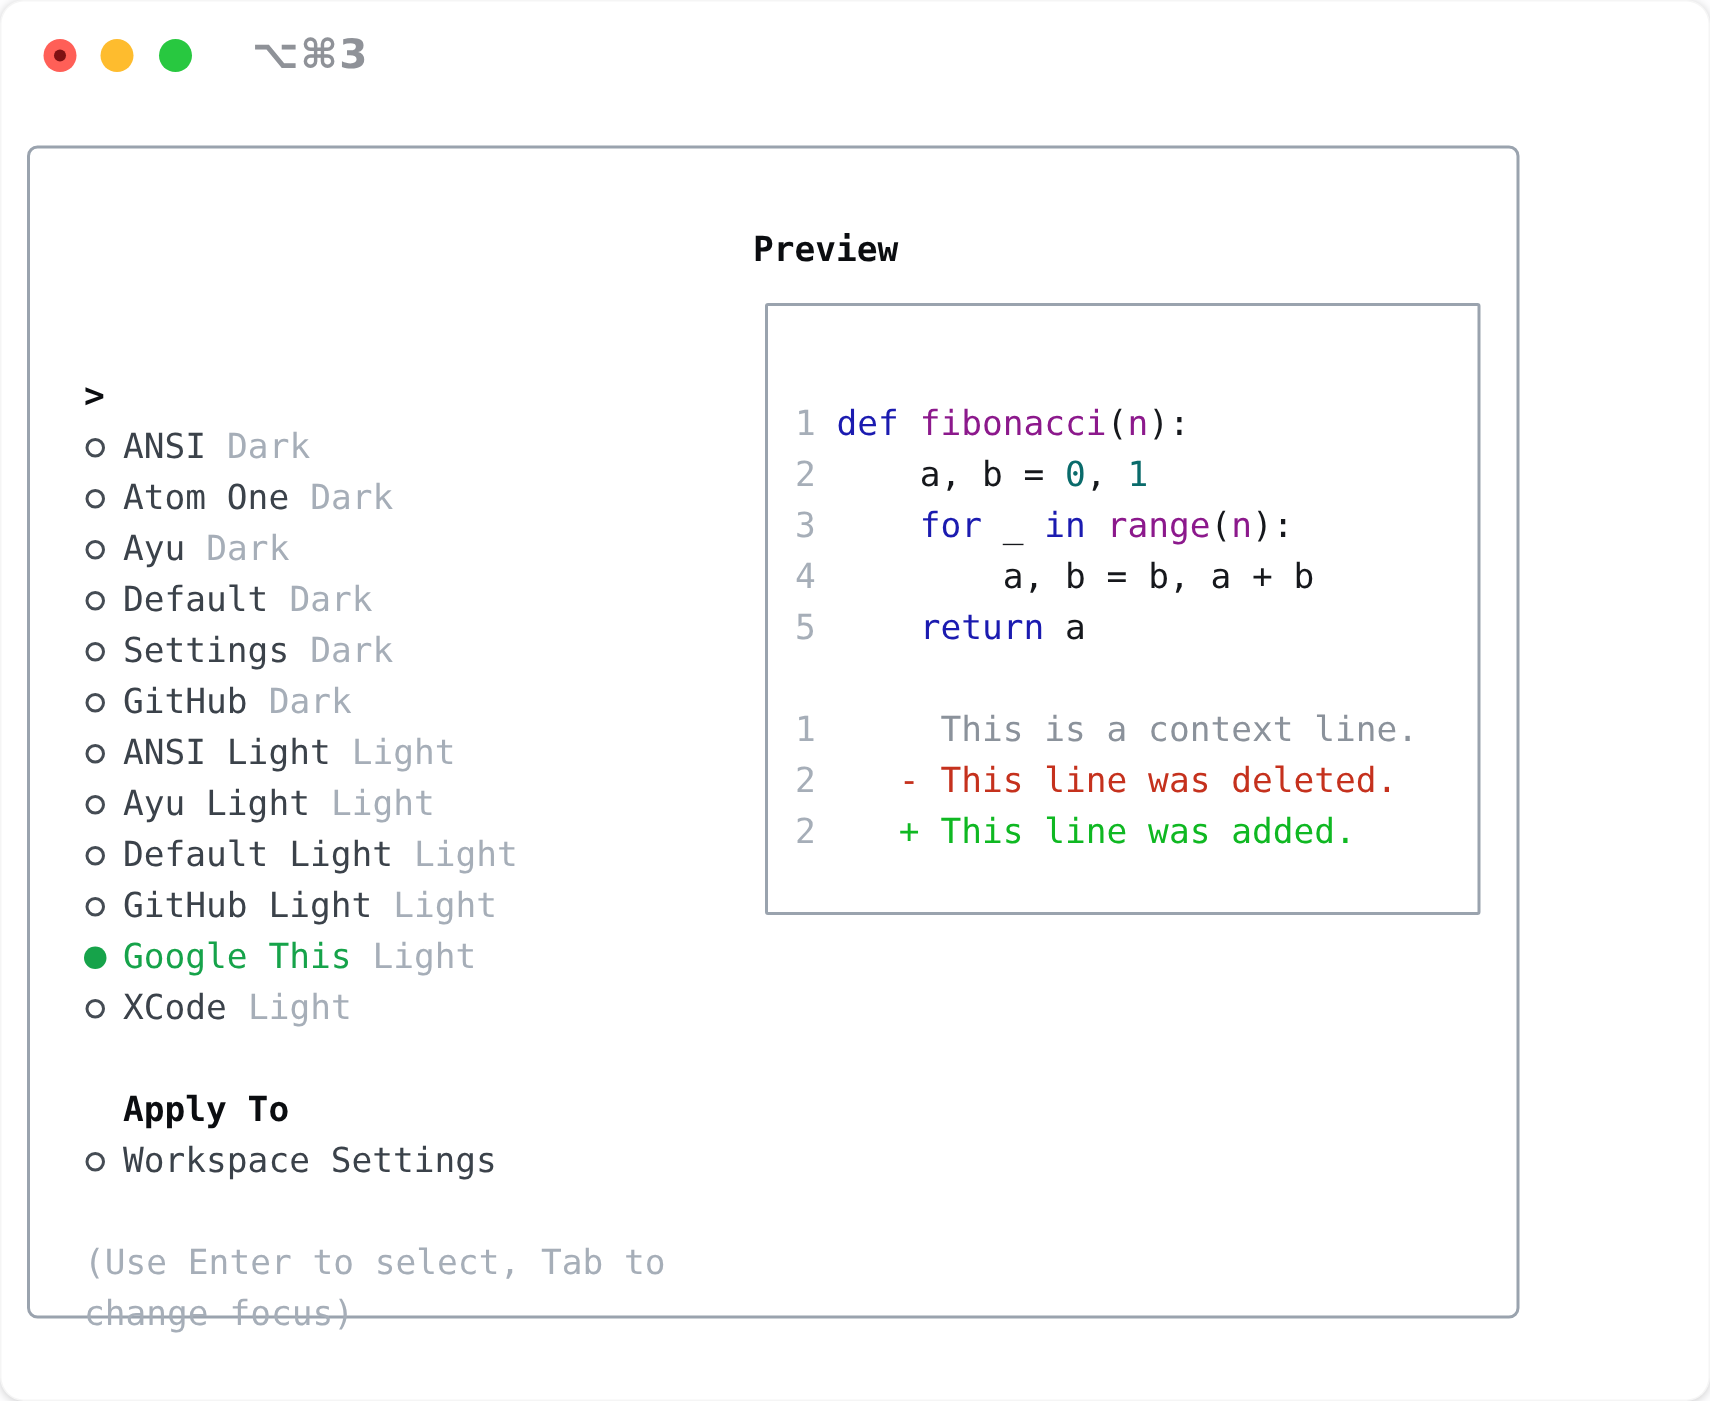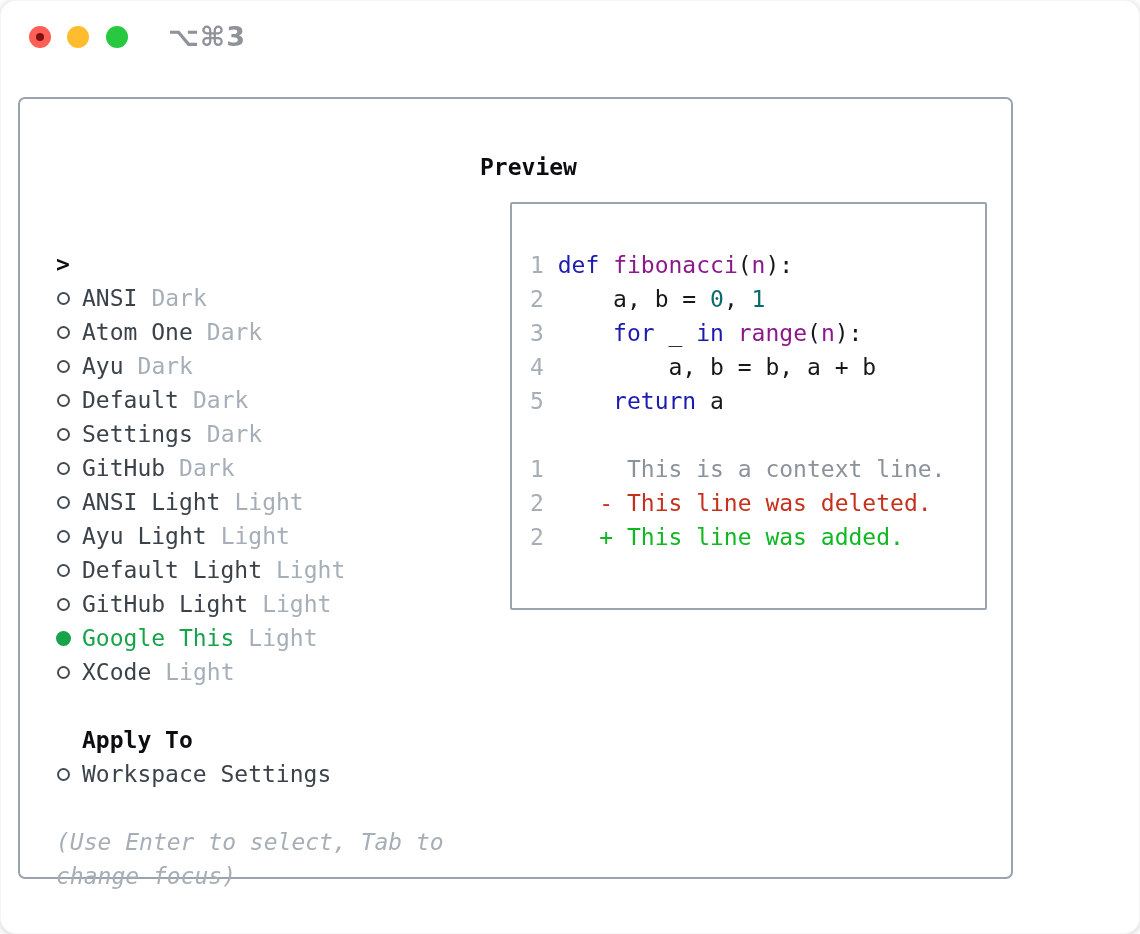--- a/index.html
+++ b/index.html
@@ -28,28 +28,28 @@
   .left-col{position:absolute;left:36px;top:148px;font-size:23px;line-height:34px;color:var(--text,#3b424a);}
   .row{display:flex;align-items:center;height:34px;white-space:pre;}
   .mk{width:26px;display:flex;align-items:center;flex:none;font-weight:bold;color:var(--heading,#0b0d10);}
   .circle{width:13px;height:13px;border:2px solid #454c54;border-radius:50%;box-sizing:border-box;margin-left:1px;}
   .sel .circle{width:15px;height:15px;border:0;background:var(--accent-green,#16a34a);margin-left:0;}
   .nm{white-space:pre;}
   .sel .nm{color:var(--accent-green,#16a34a);}
   .tag{margin-left:14px;color:var(--muted,#a6aeb8);}
   .hd .hdr{font-weight:bold;color:var(--heading,#0b0d10);}
   .spacer{height:34px;}
-  .hint{width:405px;white-space:normal;color:var(--muted,#a6aeb8);line-height:34px;font-style:italic;}
+  .hint{width:405px;white-space:normal;color:var(--muted,#a6aeb8);line-height:34px;}
   
   .preview-header{position:absolute;left:500px;top:148px;height:34px;line-height:34px;
     font-size:23px;font-weight:bold;color:var(--heading,#0b0d10);}
   .preview-box{
     position:absolute;left:508px;top:200px;width:477px;height:408px;box-sizing:border-box;
     border:2px solid var(--border,#9aa3ae);border-radius:2px;
-    padding:10px 0 0 18px;font-size:23px;line-height:34px;white-space:pre;
+    padding:28px 0 0 18px;font-size:23px;line-height:34px;white-space:pre;
   }
   .pline{height:34px;white-space:pre;}
   .ln{color:var(--line-number,#a6aeb8);}
   .tok.key{color:var(--code-keyword,#1b1bb0);}
   .tok.fn{color:var(--code-function,#8c198c);}
   .tok.num{color:var(--code-number,#0a6b6b);}
   .tok.plain{color:var(--code-plain,#16181c);}
   .df.context{color:var(--diff-context,#8b929b);}
   .df.deleted{color:var(--diff-deleted,#c5311d);}
   .df.added{color:var(--diff-added,#0fb822);margin-top:28px;}
@@ -97,17 +97,17 @@
 
       <div id="apply-list">
           <div class="row"><span class="mk"><span class="circle"></span></span><span class="nm">Workspace Settings</span></div>
         </div>
 
       <div class="spacer"></div>
 
       <div class="hint">(Use Enter to select, Tab to change focus)</div>
     </div>
 
-    <div class="preview-header" style="left:460px;top:51px;">Preview</div>
+    <div class="preview-header" style="left:482px;top:51px;">Preview</div>
     <div class="preview-box" id="preview-box" style="left:490px;top:103px;"><div class="pline"></div><div class="pline"><span class="ln">1</span> <span class="tok key">def</span><span class="tok plain"> </span><span class="tok fn">fibonacci</span><span class="tok plain">(</span><span class="tok fn">n</span><span class="tok plain">):</span></div><div class="pline"><span class="ln">2</span> <span class="tok plain">    a, b = </span><span class="tok num">0</span><span class="tok plain">, </span><span class="tok num">1</span></div><div class="pline"><span class="ln">3</span> <span class="tok plain">    </span><span class="tok key">for</span><span class="tok plain"> _ </span><span class="tok key">in</span><span class="tok plain"> </span><span class="tok fn">range</span><span class="tok plain">(</span><span class="tok fn">n</span><span class="tok plain">):</span></div><div class="pline"><span class="ln">4</span> <span class="tok plain">        a, b = b, a + b</span></div><div class="pline"><span class="ln">5</span> <span class="tok plain">    </span><span class="tok key">return</span><span class="tok plain"> a</span></div><div class="pline"></div><div class="pline"><span class="ln">1</span><span class="df context">      This is a context line.</span></div><div class="pline"><span class="ln">2</span><span class="df deleted">    - This line was deleted.</span></div><div class="pline"><span class="ln">2</span><span class="df added">    + This line was added.</span></div></div>
   </div>
 
 </div>
 
 </body></html>

